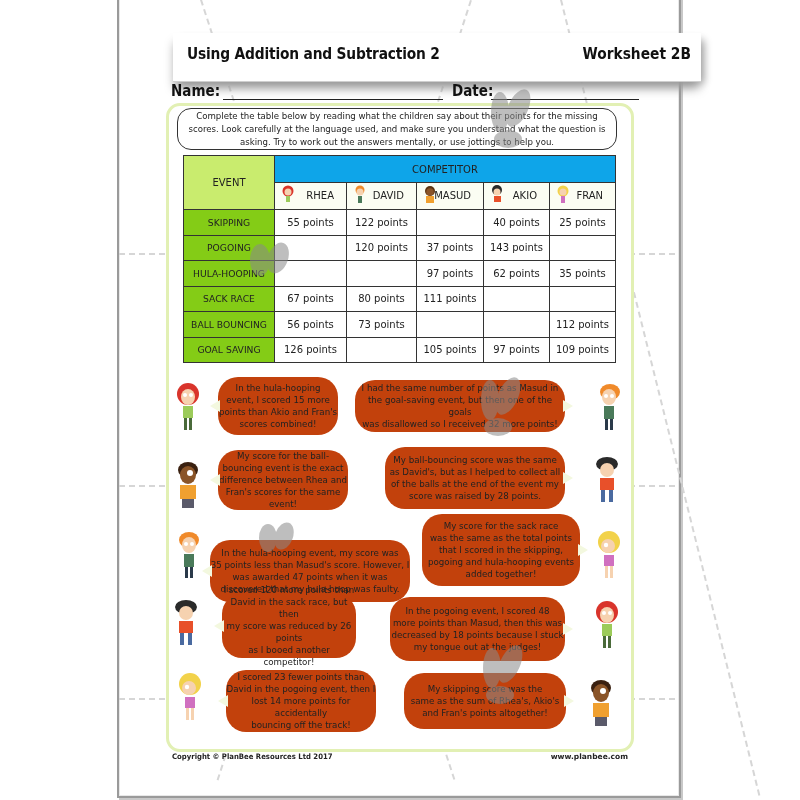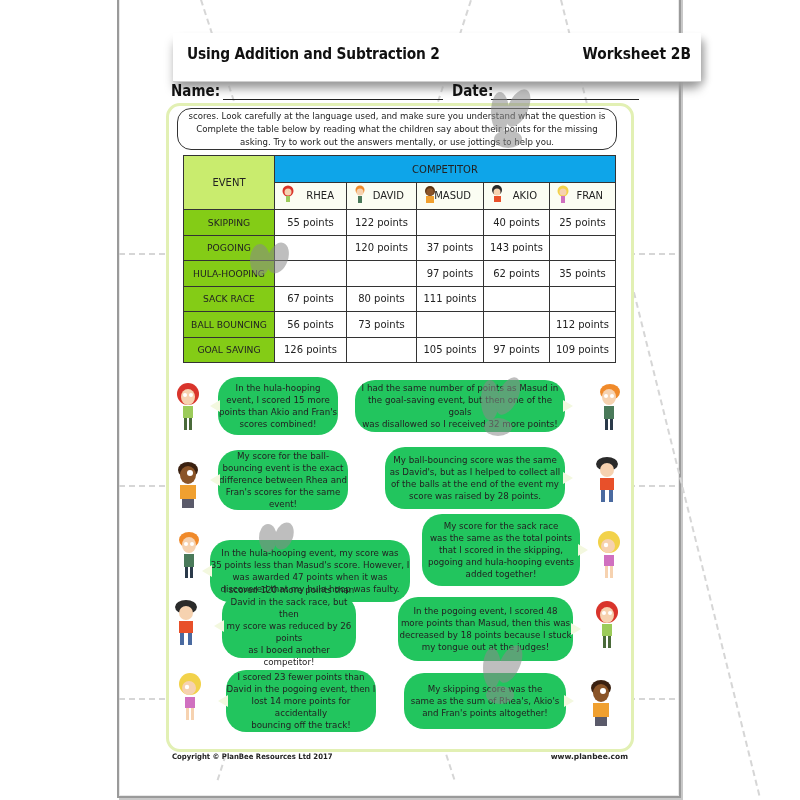--- a/index.html
+++ b/index.html
@@ -59,21 +59,21 @@
     }
     .hdr-event { background: #c9ec6e; font-size: 10px !important; width: 90px; }
     .hdr-comp { background: #0ea5e9; height: 26px; font-size: 10px !important; }
     .hdr-name { background: #fbfdf3; height: 26px; position: relative; }
     .hdr-name .nm { position: absolute; right: 12px; top: 7px; font-size: 10px; }
     .hdr-name .face { position: absolute; left: 6px; top: 2px; width: 14px; height: 20px; }
     .evt { background: #84cc16; height: 24.5px; font-size: 9.2px !important; }
     .cell { background: #ffffff; font-size: 10px !important; }
 
     .bubble {
-      position: absolute; background: #22c55e; border-radius: 20px;
+      position: absolute; background: #c2410c; border-radius: 20px;
       font-family: "DejaVu Sans", sans-serif; font-size: 8.7px; line-height: 12px; color: #222;
       text-align: center; box-sizing: border-box; display: flex; align-items: center; justify-content: center;
     }
     .bubble .txt span { display: block; }
     .tail-l::before {
       content: ""; position: absolute; left: -8px; top: 50%; margin-top: -6px;
       border-right: 10px solid #f3f8df; border-top: 6px solid transparent; border-bottom: 6px solid transparent;
     }
     .tail-r::after {
       content: ""; position: absolute; right: -8px; top: 50%; margin-top: -6px;
@@ -106,22 +106,22 @@
 <div class="name-row">
   <div class="name-label">Name:</div>
   <div class="name-line"></div>
   <div class="date-label">Date:</div>
   <div class="date-line"></div>
 </div>
 
 <div class="green-frame"></div>
 
 <div class="instructions">
+  <span>Complete the table below by reading what the children say about their points for the missing</span>
   <span>scores. Look carefully at the language used, and make sure you understand what the question is</span>
-  <span>Complete the table below by reading what the children say about their points for the missing</span>
   <span>asking. Try to work out the answers mentally, or use jottings to help you.</span>
 </div>
 
 <table class="scores">
   <tbody>
       <tr>
     <th class="hdr-event" rowspan="2">EVENT</th>
     <th class="hdr-comp" colspan="5">COMPETITOR</th>
   </tr>
   <tr>
@@ -325,21 +325,21 @@
     <rect x="15" y="35" width="4" height="12" fill="#4a6aa0"></rect>
   </svg>
 <div class="bubble tail-l" style="left:222px; top:594px; width:134px; height:64px;">
   <div class="txt">
       <span>I scored 120 more points than</span>
       <span>David in the sack race, but then</span>
       <span>my score was reduced by 26 points</span>
       <span>as I booed another competitor!</span>
     </div>
 </div>
-<div class="bubble tail-r" style="left:390px; top:597px; width:175px; height:64px;margin-left:8px;">
+<div class="bubble tail-r" style="left:390px; top:597px; width:175px; height:64px;">
   <div class="txt">
       <span>In the pogoing event, I scored 48</span>
       <span>more points than Masud, then this was</span>
       <span>decreased by 18 points because I stuck</span>
       <span>my tongue out at the judges!</span>
     </div>
 </div>
 <svg class="kid" style="left:594px; top:600px;" viewBox="0 0 26 52">
     <ellipse cx="13" cy="12" rx="11" ry="11" fill="#d9342b"></ellipse>
     <ellipse cx="13" cy="15" rx="7" ry="8" fill="#f6d2b0"></ellipse>

